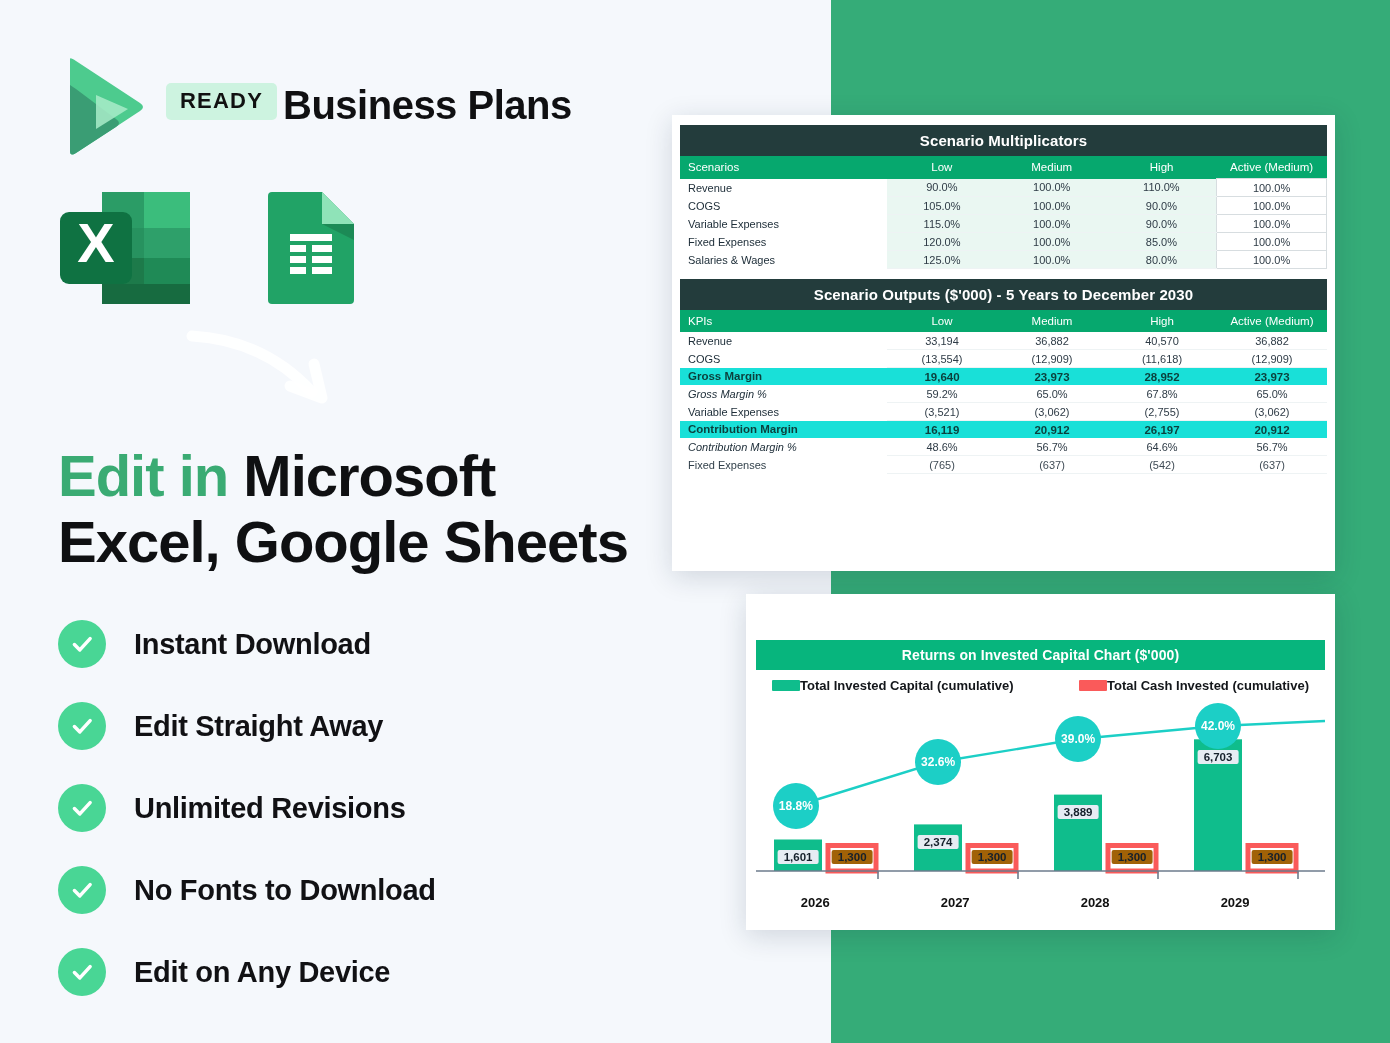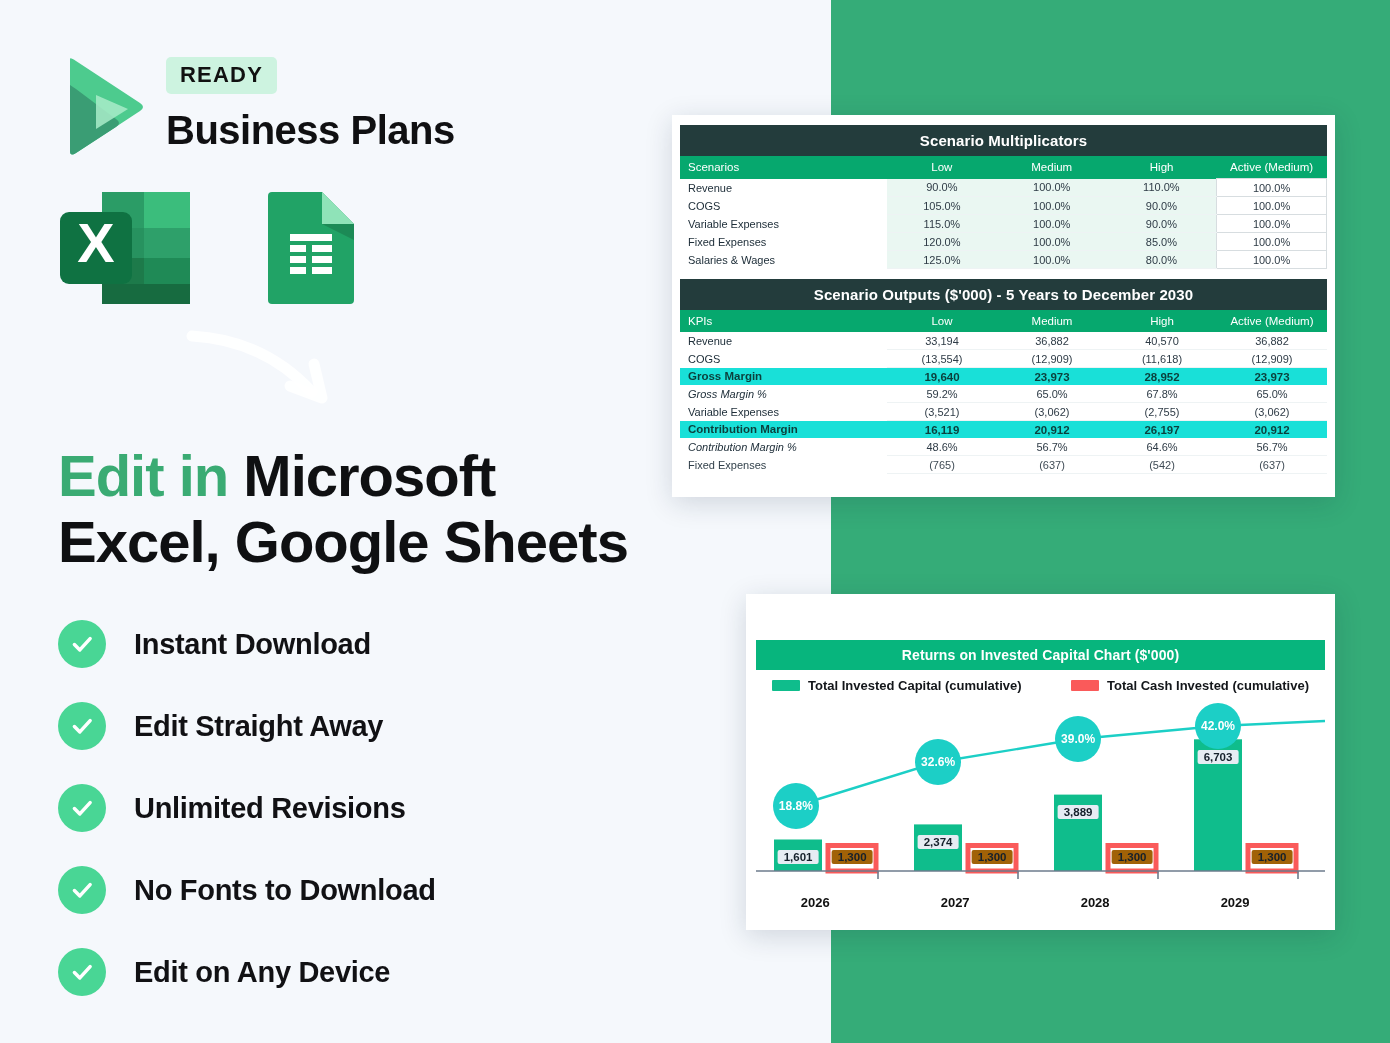--- a/index.html
+++ b/index.html
@@ -13,21 +13,21 @@
 
   
   .green-panel {
     position: absolute; left: 831px; top: 0; width: 559px; height: 1043px;
     background: #35ac78;
   }
 
   
   .logo-wrap { position: absolute; left: 58px; top: 55px; display: flex; align-items: center; gap: 20px; }
   .logo-mark { width: 88px; height: 100px; position: relative; flex: 0 0 auto; }
-  .logo-text-col { display: flex; flex-direction: column; gap: 14px; }
+  .logo-text-col { display: flex; flex-direction: row; gap: 6px; }
   .ready-badge {
     display: inline-block; align-self: flex-start;
     background: #cdf3e0; color: #111; font-size: 22px; font-weight: 700;
     letter-spacing: 1.2px; padding: 5px 14px 6px; border-radius: 5px;
   }
   .brand-name { font-size: 40px; font-weight: 800; color: #101012; letter-spacing: -0.5px; }
 
   
   .app-icons { position: absolute; left: 58px; top: 190px; display: flex; gap: 72px; align-items: flex-start; }
   .xls-icon { position: relative; width: 134px; height: 116px; }
@@ -53,21 +53,21 @@
     flex: 0 0 auto;
   }
   .feature-label { font-size: 29px; font-weight: 800; color: #111114; letter-spacing: -0.3px; }
 
   
   .card {
     position: absolute; background: #ffffff;
     box-shadow: 0 6px 26px rgba(20,40,60,0.16);
     overflow: hidden;
   }
-  #ss-card { left: 672px; top: 115px; width: 663px; height: 382px; padding: 10px 8px 0; }
+  #ss-card { left: 672px; top: 115px; width: 663px; height: 456px; padding: 10px 8px 0; }
   #chart-card { left: 746px; top: 594px; width: 589px; height: 336px; padding: 10px 10px 0; }
 
   
   table.ss { width: 100%; border-collapse: collapse; table-layout: fixed; }
   .ss-title-bar {
     background: #233c3c; color: #fff; font-size: 15px; font-weight: 700;
     text-align: center; padding: 7px 0; letter-spacing: .1px;
   }
   .ss-head th {
     background: #06a86e; color: #fff; font-size: 11.5px; font-weight: 400;
@@ -86,21 +86,21 @@
   td.indent { padding-left: 26px; font-style: italic; }
   .ss-spacer { height: 10px; }
   .cut-row td { color: #3b4a55; opacity: .92; }
 
   
   .chart-title {
     background: #07b57d; color: #fff; font-size: 14px; font-weight: 700;
     text-align: center; padding: 7px 0; letter-spacing: .1px; margin-top: 36px;
   }
   .chart-legend { display: flex; justify-content: space-between; padding: 8px 16px 2px; }
-  .legend-item { display: flex; align-items: center; gap: 8px; font-size: 13px; font-weight: 700; color: #13161a; }
+  .legend-item { display: flex; align-items: center; gap: 0; font-size: 13px; font-weight: 700; color: #13161a; }
   .legend-swatch { width: 28px; height: 11px; flex: 0 0 auto; border-radius: 1px; }
   .chart-plot { position: relative; height: 215px; margin-top: 4px; }
   .chart-svg { position: absolute; inset: 0; width: 100%; height: 100%; }
   .axis-label {
     position: absolute; bottom: 4px; font-size: 13px; font-weight: 800; color: #111;
     transform: translateX(-50%); white-space: nowrap;
   }
   .bar-tag {
     position: absolute; font-size: 11.5px; font-weight: 700; color: #15202b;
     background: #e6ecf3; padding: 1px 6px; border-radius: 2px;

